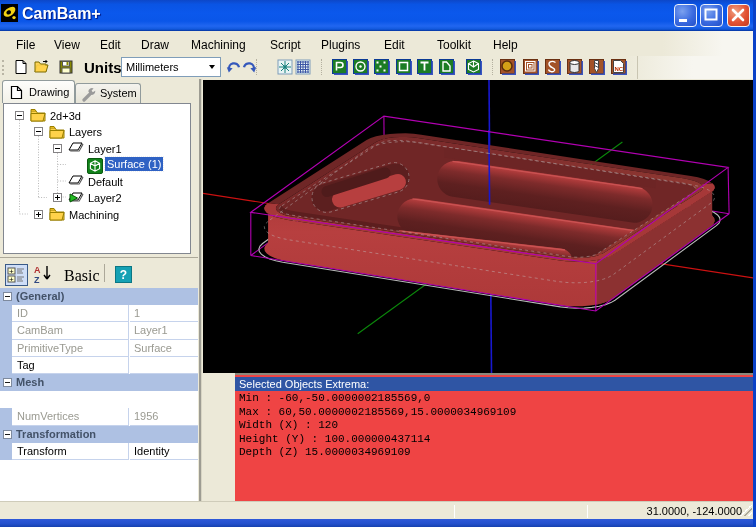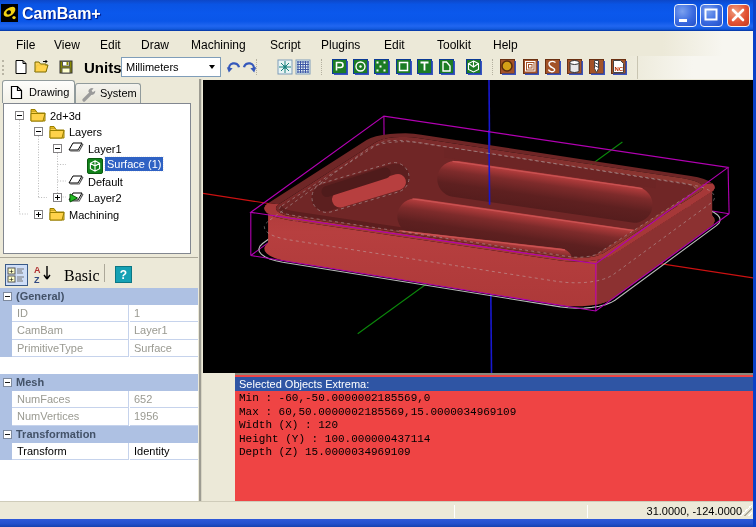--- a/index.html
+++ b/index.html
@@ -423,28 +423,28 @@
       <div class="prow item" style="top:34px;height:18px">
           <div class="ind" style="height:18px"></div>
           <div class="lab ro" style="height:18px">CamBam</div>
           <div class="val ro" style="height:18px">Layer1</div>
         </div>
       <div class="prow item" style="top:52px;height:17px">
           <div class="ind" style="height:17px"></div>
           <div class="lab ro" style="height:17px">PrimitiveType</div>
           <div class="val ro" style="height:17px">Surface</div>
         </div>
+      <div class="prow item" style="top:69px;height:17px">
+          <div class="ind" style="height:17px"></div>
+          <div class="lab " style="height:17px">Tag</div>
+          <div class="val " style="height:17px"></div>
+        </div>
       <div class="prow cat" style="top:86px">
           <div class="expbox"></div>
           <span class="ctext">Mesh</span>
-        </div>
-      <div class="prow item" style="top:103px;height:17px">
-          <div class="ind" style="height:17px"></div>
-          <div class="lab ro" style="height:17px">NumFaces</div>
-          <div class="val ro" style="height:17px">652</div>
         </div>
       <div class="prow item" style="top:120px;height:18px">
           <div class="ind" style="height:18px"></div>
           <div class="lab ro" style="height:18px">NumVertices</div>
           <div class="val ro" style="height:18px">1956</div>
         </div>
       <div class="prow cat" style="top:138px">
           <div class="expbox"></div>
           <span class="ctext">Transformation</span>
         </div>

